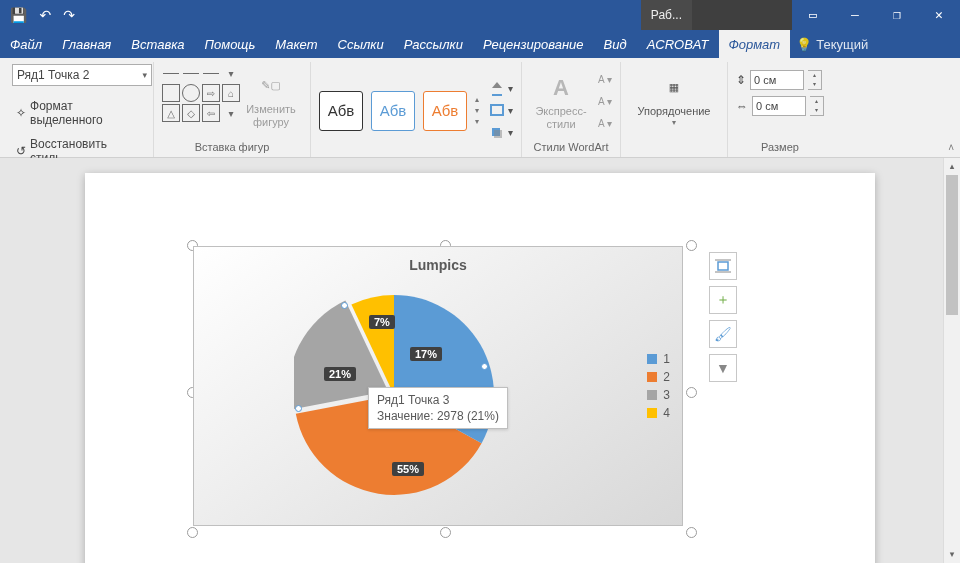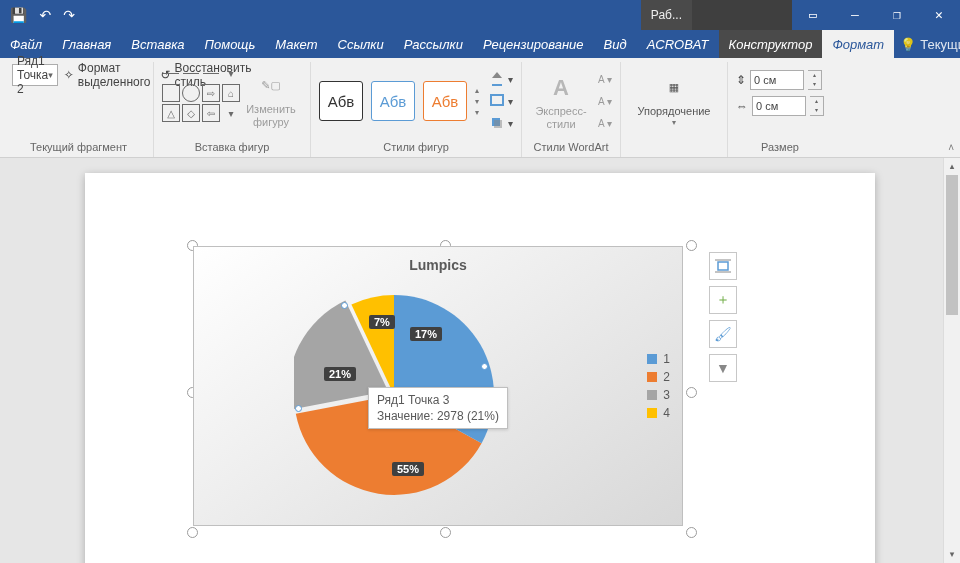--- a/index.html
+++ b/index.html
@@ -97,32 +97,31 @@
   <div class="tab">Файл</div>
   <div class="tab">Главная</div>
   <div class="tab">Вставка</div>
   <div class="tab">Помощь</div>
   <div class="tab">Макет</div>
   <div class="tab">Ссылки</div>
   <div class="tab">Рассылки</div>
   <div class="tab">Рецензирование</div>
   <div class="tab">Вид</div>
   <div class="tab">ACROBAT</div>
-  <div class="tab ctx">Конструктор</div>
   <div class="tab ctx active">Формат</div>
   <div class="help">
     <span class="bulb">💡</span>
     <span>Текущий</span>
   </div>
 </div>
 
 <div class="ribbon">
 
   <div class="group" style="width:150px">
-    <div class="body" style="flex-direction:row; gap:2px; width:100%;">
+    <div class="body" style="flex-direction:column; gap:16px; width:100%;">
       <div class="dropdown-sel" style="width:140px">
         <span>Ряд1 Точка 2</span>
         <span class="arrow">▾</span>
       </div>
       <div class="smallbtn">
         <span>✧</span>
         <span>Формат выделенного</span>
       </div>
       <div class="smallbtn">
         <span>↺</span>
@@ -174,21 +173,20 @@
             </svg> ▾</div>
         <div class="row"><svg viewBox="0 0 16 16">
               <rect x="2" y="2" width="12" height="10" fill="none" stroke="#5B9BD5" stroke-width="2"></rect>
             </svg> ▾</div>
         <div class="row"><svg viewBox="0 0 16 16">
               <rect x="3" y="3" width="8" height="8" fill="#5B9BD5"></rect>
               <rect x="5" y="5" width="8" height="8" fill="#888" opacity=".5"></rect>
             </svg> ▾</div>
       </div>
     </div>
-    <div class="label">Стили фигур</div>
   </div>
 
   <div class="group">
     <div class="body" style="align-items:center">
       <div class="vbtn" style="opacity:.55">
         <div class="ic" style="font-size:22px;font-weight:bold;color:#888">A</div>
         <span style="white-space:pre-line">Экспресс-
 стили</span>
       </div>
       <div class="stack3" style="opacity:.55">
@@ -267,21 +265,21 @@
           <path d="M0 0 L87.6 48.2 A100 100 0 0 1 -98.2 18.7 Z" fill="#ED7D31"></path>
 
           <path d="M0 0 L0 -100 A100 100 0 0 1 87.6 48.2 Z" fill="#5B9BD5"></path>
         </svg>
 
         <div class="selpt" style="left:196px;top:142px"></div>
         <div class="selpt" style="left:101px;top:158px"></div>
         <div class="selpt" style="left:147px;top:55px"></div>
         <div class="selpt" style="left:287px;top:116px"></div>
 
-        <div class="datalabel" style="left:216px;top:80px">17%</div>
+        <div class="datalabel" style="left:216px;top:100px">17%</div>
         <div class="datalabel" style="left:198px;top:215px">55%</div>
         <div class="datalabel" style="left:130px;top:120px">21%</div>
         <div class="datalabel" style="left:175px;top:68px">7%</div>
 
         <div class="tooltip" style="left:174px; top:140px;">
           <div>Ряд1 Точка 3</div>
           <div>Значение: 2978 (21%)</div>
         </div>
 
         <div class="legend">

